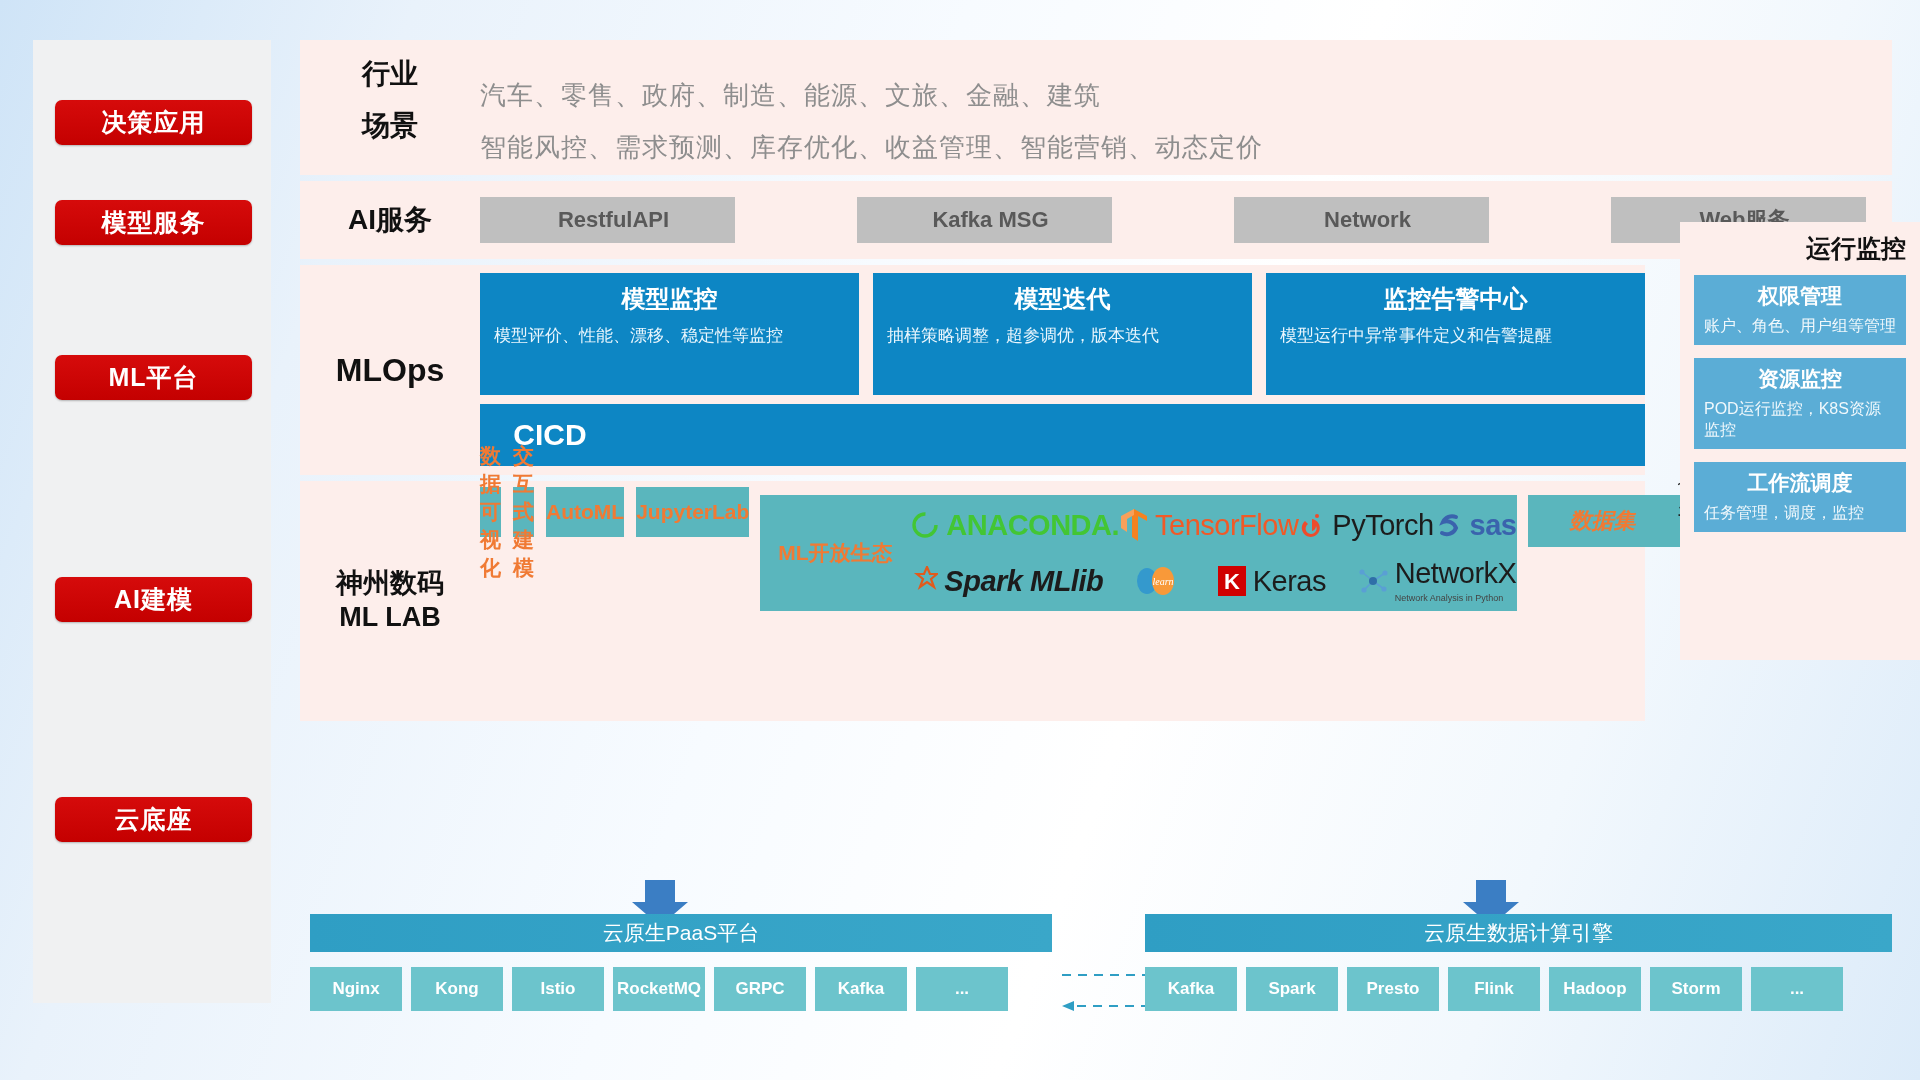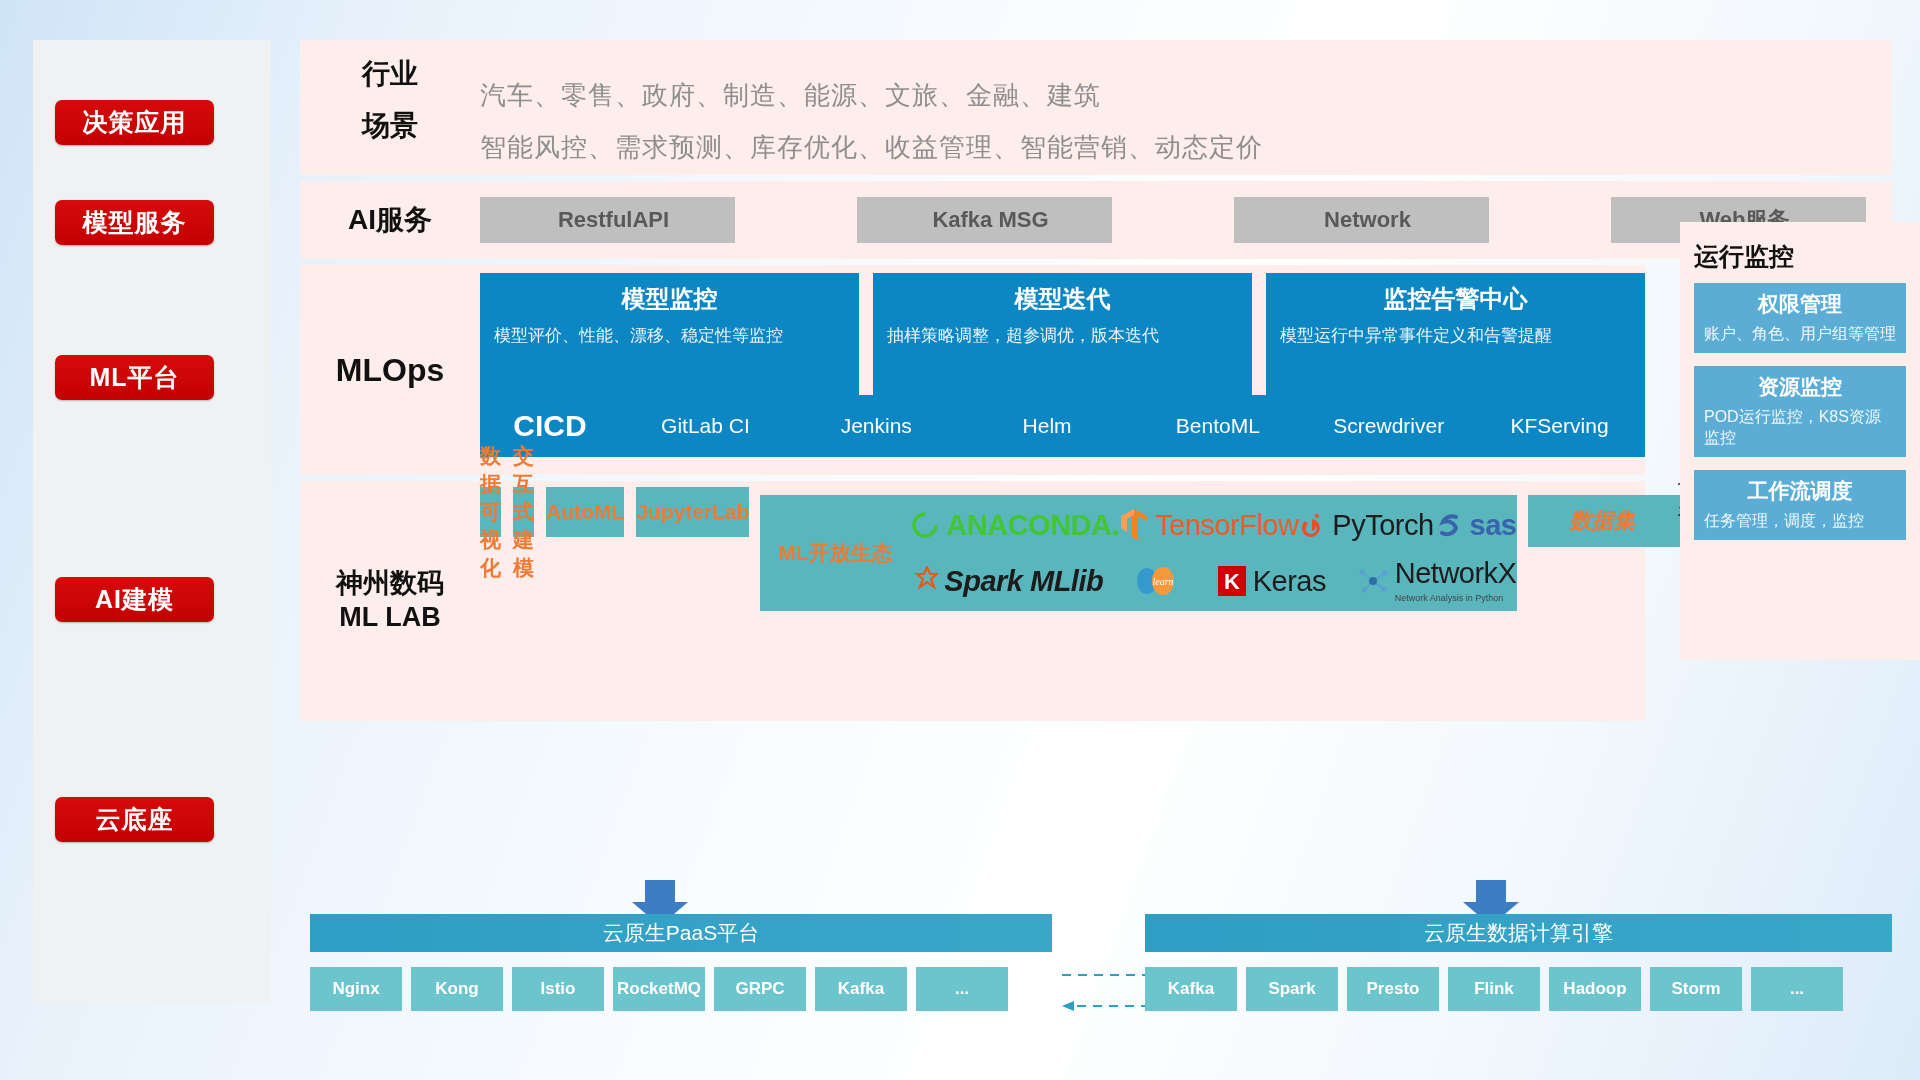--- a/index.html
+++ b/index.html
@@ -13,21 +13,21 @@
     position: relative;
   }
 
   
   #left-rail {
     position: absolute; left: 33px; top: 40px;
     width: 238px; height: 963px;
     background: #f0f1f2;
   }
   .rail-badge {
-    position: absolute; left: 22px; width: 159px; height: 45px;
+    position: absolute; left: 22px; width: 197px; height: 45px;
     background: linear-gradient(180deg,#d60b0b 0%, #c40000 100%);
     border-radius: 7px;
     color: #fff; font-weight: bold; font-size: 25px;
     display: flex; align-items: center; justify-content: center;
     letter-spacing: 1px;
     box-shadow: 0 1px 2px rgba(0,0,0,.25);
   }
 
   
   #main { position: absolute; left: 300px; top: 40px; width: 1592px; }
@@ -67,21 +67,21 @@
     width: 180px; font-size: 32px; display:flex; align-items:center; justify-content:center;
   }
   .mlops-col { flex: 1; display: flex; flex-direction: column; padding: 8px 0; }
   .mlops-top { display: flex; gap: 14px; height: 122px; }
   .mlops-card {
     flex: 1; background: #0d86c4; color: #fff; padding: 10px 14px;
   }
   .mlops-card h4 { font-size: 24px; text-align: center; margin-bottom: 10px; font-weight: bold; }
   .mlops-card p { font-size: 17px; line-height: 1.35; color: #eaf6fd; }
   .cicd-bar {
-    height: 62px; background: #0d86c4; color: #fff;
+    margin-top: 9px; height: 62px; background: #0d86c4; color: #fff;
     display: flex; align-items: center;
   }
   .cicd-title { width: 140px; text-align: center; font-size: 30px; font-weight: bold; }
   .cicd-items { flex: 1; display: flex; }
   .cicd-item {
     flex: 1; text-align: center; font-size: 21px;
     overflow-wrap: anywhere; line-height: 1.05;
   }
 
   
@@ -110,21 +110,21 @@
   }
   .ds-label { width:150px; color:#f07a34; font-weight:bold; font-size:22px; text-align:center; }
   .ds-items { flex:1; display:flex; }
   .ds-item { flex:1; text-align:center; font-size:22px; color:#222; }
 
   
   #right-panel {
     position: absolute; right: 0; top: 222px; width: 240px; height: 438px;
     background: #fdeeeb; padding: 10px 14px;
   }
-  #right-panel > h3 { text-align:left; font-size:25px; font-weight:bold; color:#111; margin: 8px 0 10px; }
+  #right-panel > h3 { text-align:right; font-size:25px; font-weight:bold; color:#111; margin: 0 0 10px; }
   .rp-card { background: #5badd6; color:#fff; margin-bottom: 13px; padding: 7px 10px 9px; }
   .rp-card h5 { font-size: 21px; text-align:center; font-weight:bold; margin-bottom: 5px; }
   .rp-card p { font-size: 16px; line-height: 1.32; color: #f0f8fc; }
 
   
   #bottom { position: absolute; left: 300px; top: 880px; width: 1592px; height: 150px; }
   .cloud-group { position:absolute; top: 34px; }
   .cloud-bar {
     height: 38px; background: linear-gradient(90deg,#2f9ec4,#3aa7c9);
     color:#fff; font-size:21px; display:flex; align-items:center; justify-content:center;
@@ -182,28 +182,20 @@
           <h4>模型迭代</h4>
           <p>抽样策略调整，超参调优，版本迭代</p>
         </div>
         <div class="mlops-card">
           <h4>监控告警中心</h4>
           <p>模型运行中异常事件定义和告警提醒</p>
         </div>
       </div>
       <div class="cicd-bar">
         <div class="cicd-title">CICD</div>
-        <div class="cicd-items">
-          <div class="cicd-item">GitLab CI</div>
-          <div class="cicd-item">Jenkins</div>
-          <div class="cicd-item">Helm</div>
-          <div class="cicd-item">BentoML</div>
-          <div class="cicd-item">Screwdriver</div>
-          <div class="cicd-item">KFServing</div>
-        </div>
       </div>
     </div>
   </div>
 
   <div class="band" id="band-lab" style="width:1345px">
     <div class="row-label">
       <div style="text-align:center">
         <div>神州数码</div>
         <div>ML LAB</div>
       </div>

